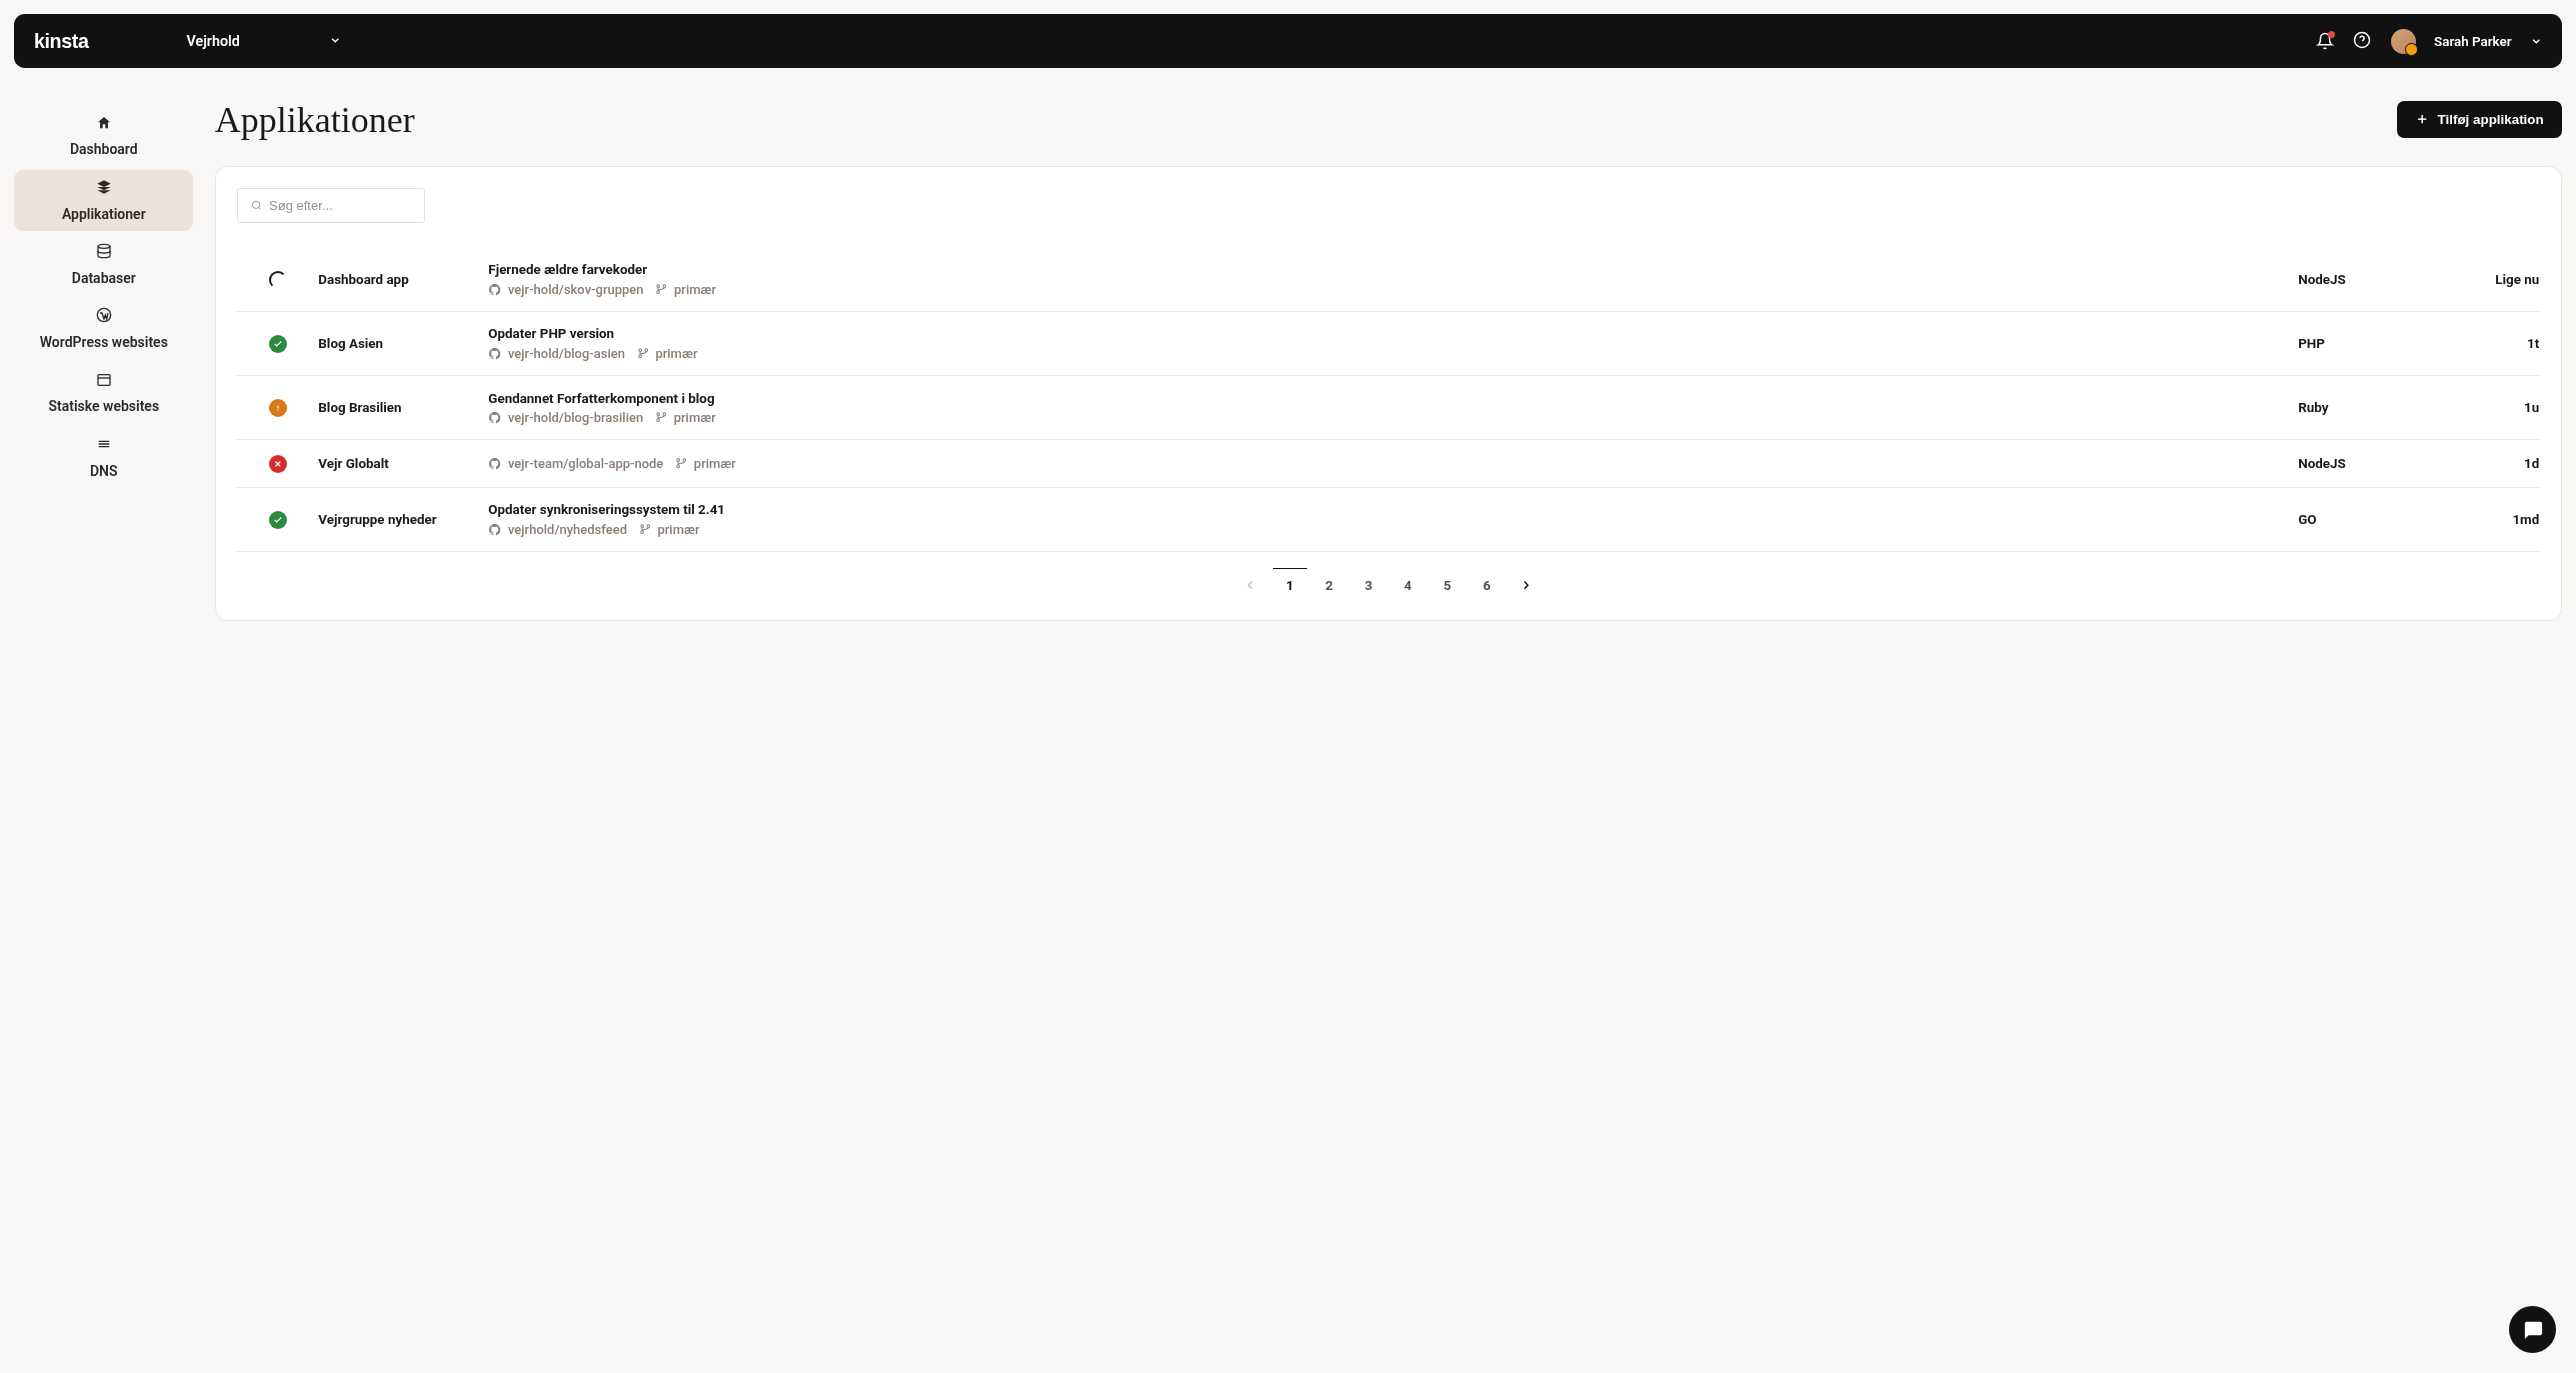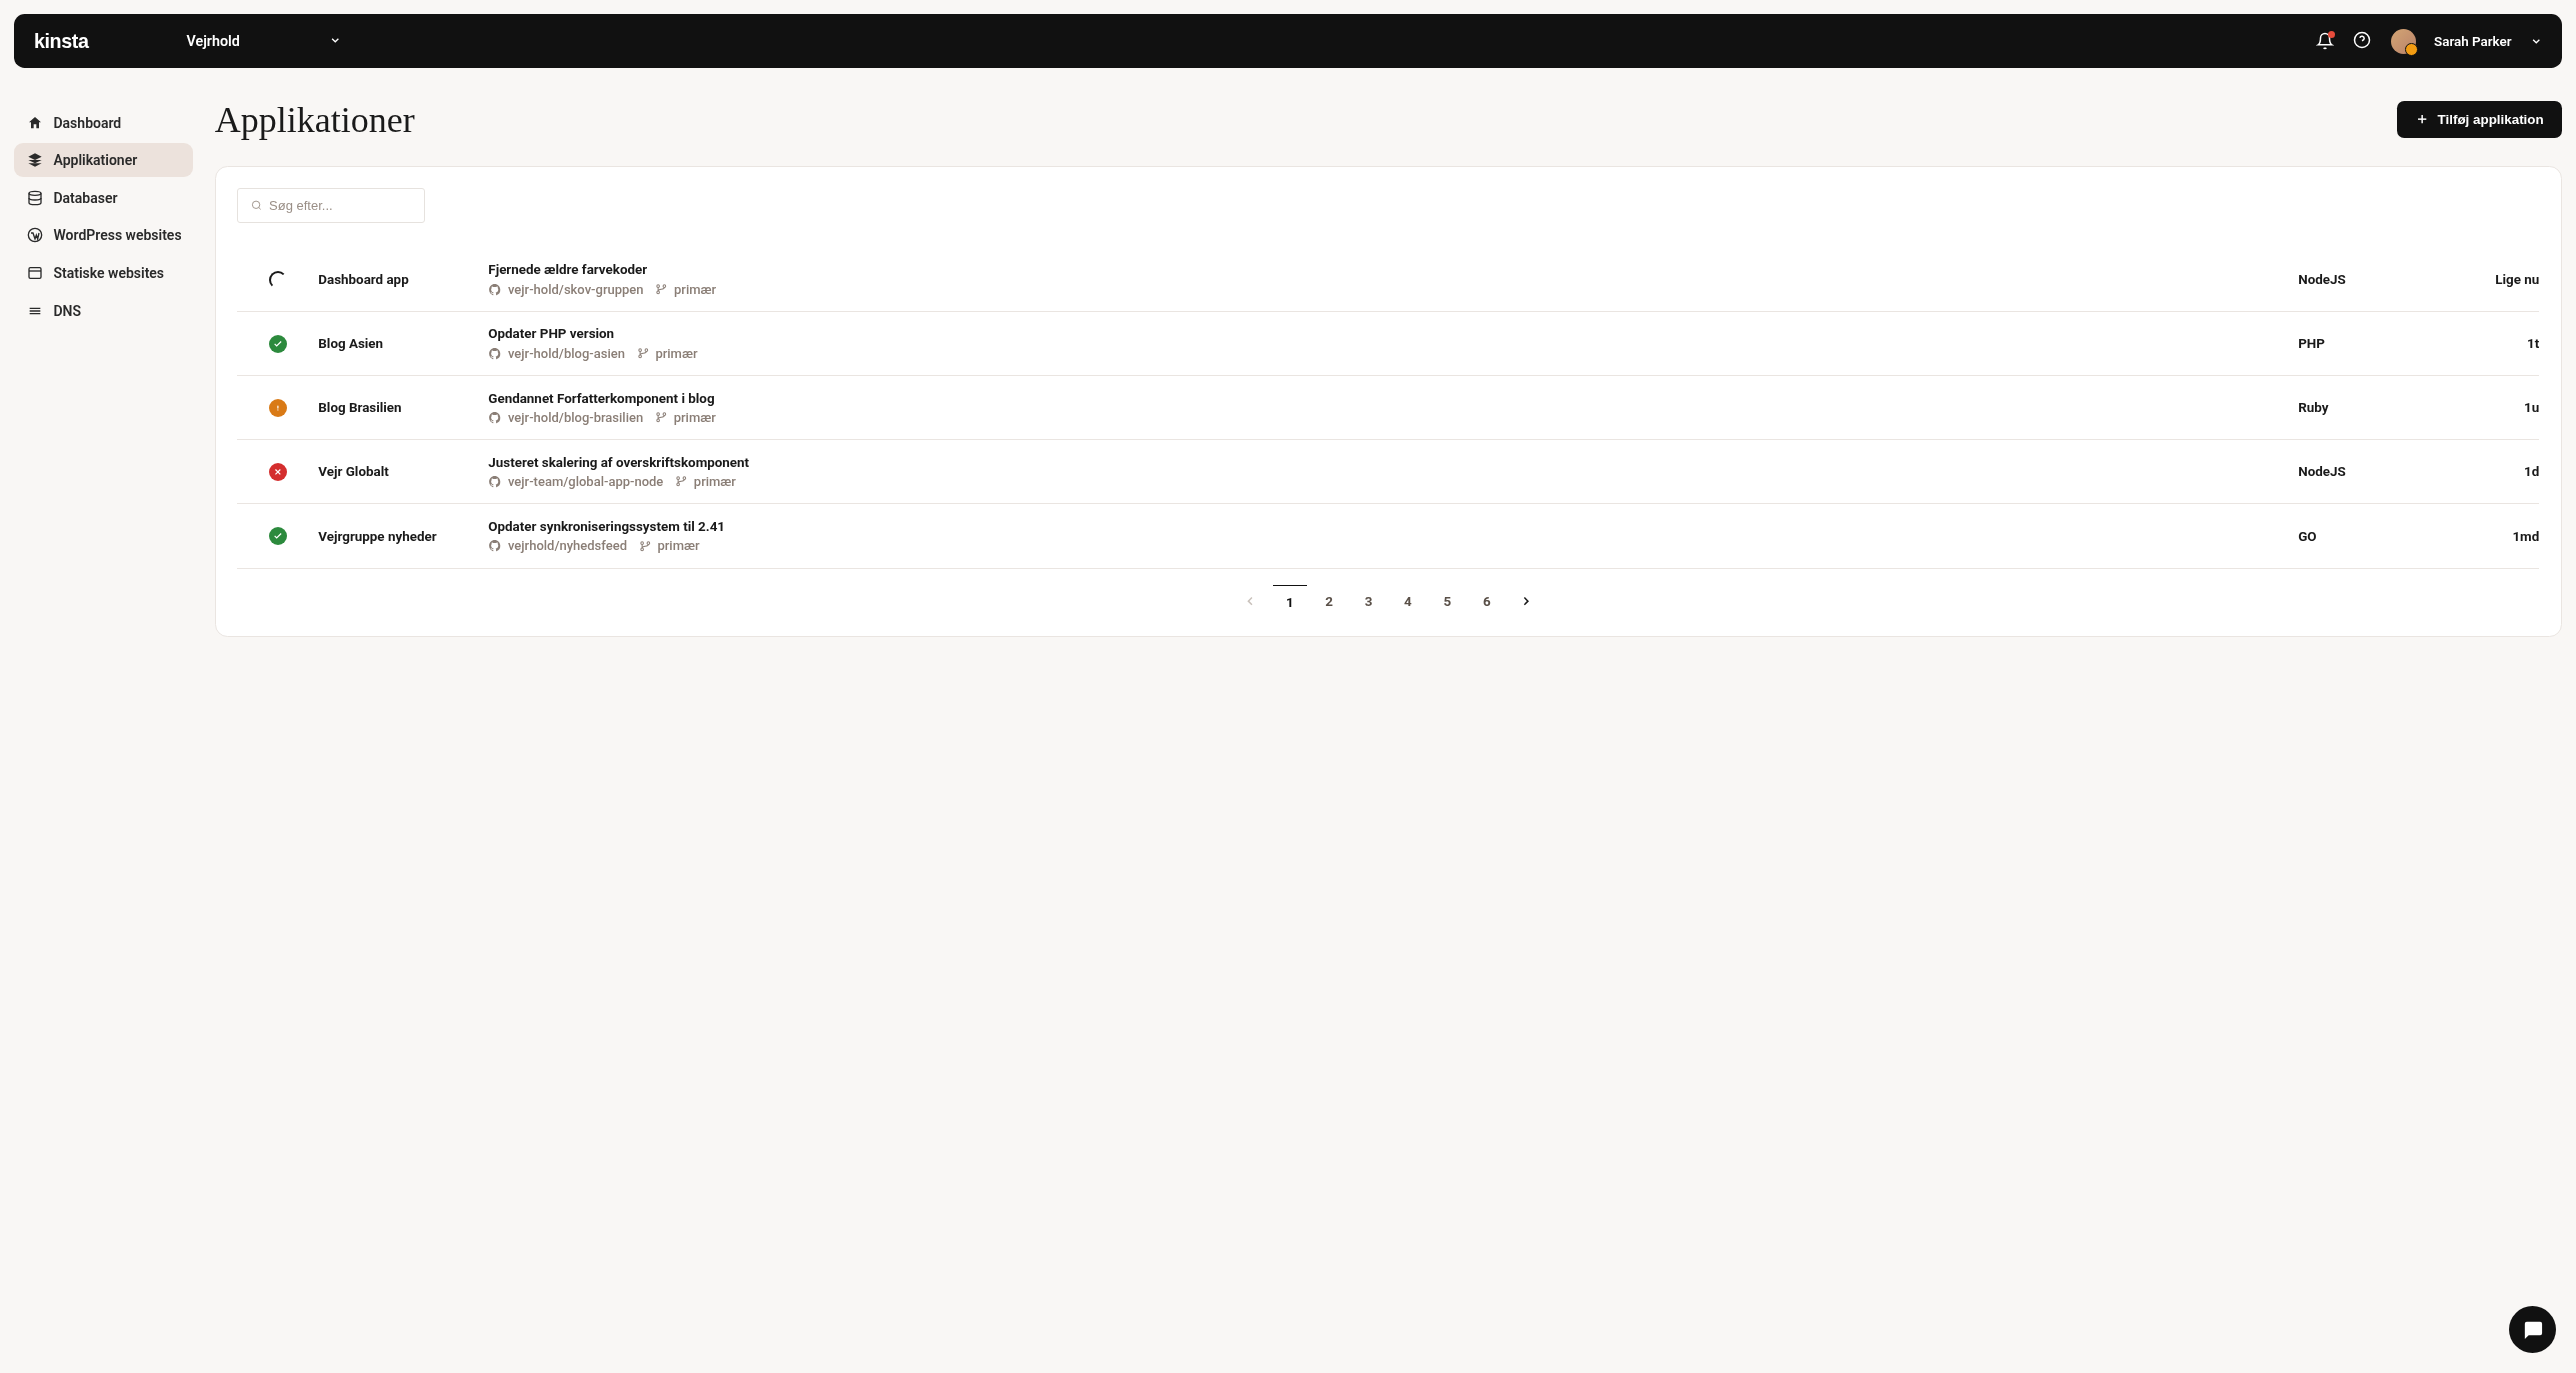--- a/index.html
+++ b/index.html
@@ -12,21 +12,21 @@
 .notif-wrapper { position: relative; display: flex; }
 .notif-dot { position: absolute; top: -1.8px; right: -1.8px; width: 7.2px; height: 7.2px; background: #e74c3c; border-radius: 50%; }
 .user-block { display: flex; align-items: center; gap: 18px; cursor: pointer; }
 .avatar { width: 25px; height: 25px; border-radius: 50%; background: linear-gradient(135deg,#d4a574,#b8826a); position: relative; }
 .avatar::after { content:''; position:absolute; bottom:-1.8px; right:-1.8px; width:10.7px; height:10.7px; background:#f39c12; border-radius:50%; border:1.8px solid #111; }
 .user-name { font-size: 13.4px; font-weight: 600; }
 
 .layout { display: flex; padding: 0 14.3px 14.3px; gap: 21.5px; }
 
 .sidebar { width: 179px; padding-top: 23px; }
-.sidebar-item { display: flex; align-items: center; gap: 10.7px; padding: 9px 12.5px; border-radius: 9px; font-size: 14px; font-weight: 600; color: #2a2a2a; cursor: pointer; margin-bottom: 3.6px; }
+.sidebar-item { display: flex; align-items: center; gap: 10.7px; padding: 9px 12.5px; border-radius: 9px; font-size: 14px; font-weight: 600; color: #2a2a2a; cursor: pointer; margin-bottom: 3.6px; flex-direction: column; }
 .sidebar-item.active { background: #ece2dc; }
 .sidebar-icon { width: 16px; height: 16px; display: flex; align-items: center; justify-content: center; }
 
 .main { flex: 1; }
 .page-header { display: flex; align-items: center; justify-content: space-between; margin: 16px 0 25px; }
 .page-title { font-family: Georgia, "Times New Roman", serif; font-size: 36px; font-weight: 500; color: #1a1a1a; }
 .add-btn { background: #111; color: #fff; border: none; border-radius: 7.2px; padding: 10.7px 18px; font-size: 13.4px; font-weight: 600; display: flex; align-items: center; gap: 8px; cursor: pointer; }
 
 .card { background: #fff; border: 0.9px solid #eae5e1; border-radius: 12.5px; padding: 21.5px 21.5px 10.7px; }
 .search-box { border: 0.9px solid #e6e2de; border-radius: 3px; padding: 9px 12.5px; width: 188px; display: flex; align-items: center; gap: 7.2px; }
@@ -268,21 +268,20 @@
               <div class="status-cell">
                 <div class="status-icon error">
                   <svg viewBox="0 0 24 24" fill="none" stroke="#fff" stroke-width="3">
                     <line x1="18" y1="6" x2="6" y2="18"></line>
                     <line x1="6" y1="6" x2="18" y2="18"></line>
                   </svg>
                 </div>
               </div>
               <div class="app-name">Vejr Globalt</div>
               <div class="source-cell">
-                <div class="commit-msg">Justeret skalering af overskriftskomponent</div>
                 <div class="repo-line">
                   <svg width="13.4" height="13.4" viewBox="0 0 24 24" fill="#8a7e76">
                     <path d="M12 2C6.48 2 2 6.58 2 12.25c0 4.53 2.87 8.37 6.84 9.73.5.1.68-.22.68-.49v-1.72c-2.78.62-3.37-1.37-3.37-1.37-.45-1.18-1.11-1.49-1.11-1.49-.91-.64.07-.62.07-.62 1 .07 1.53 1.06 1.53 1.06.89 1.57 2.34 1.12 2.91.85.09-.66.35-1.12.63-1.37-2.22-.26-4.56-1.14-4.56-5.07 0-1.12.39-2.03 1.03-2.75-.1-.26-.45-1.3.1-2.71 0 0 .84-.28 2.75 1.05a9.3 9.3 0 0 1 5 0c1.91-1.33 2.75-1.05 2.75-1.05.55 1.41.2 2.45.1 2.71.64.72 1.03 1.63 1.03 2.75 0 3.94-2.34 4.81-4.57 5.06.36.32.68.94.68 1.9v2.82c0 .27.18.59.69.49A10.04 10.04 0 0 0 22 12.25C22 6.58 17.52 2 12 2z"></path>
                   </svg>
                   <span>vejr-team/global-app-node</span>
                   <svg class="sep-icon" width="12.5" height="12.5" viewBox="0 0 24 24" fill="none" stroke="#8a7e76" stroke-width="2">
                     <circle cx="6" cy="6" r="2.5"></circle>
                     <circle cx="6" cy="18" r="2.5"></circle>
                     <circle cx="18" cy="6" r="2.5"></circle>
                     <path d="M6 8.5v7M18 8.5c0 5-12 2-12 7"></path>

